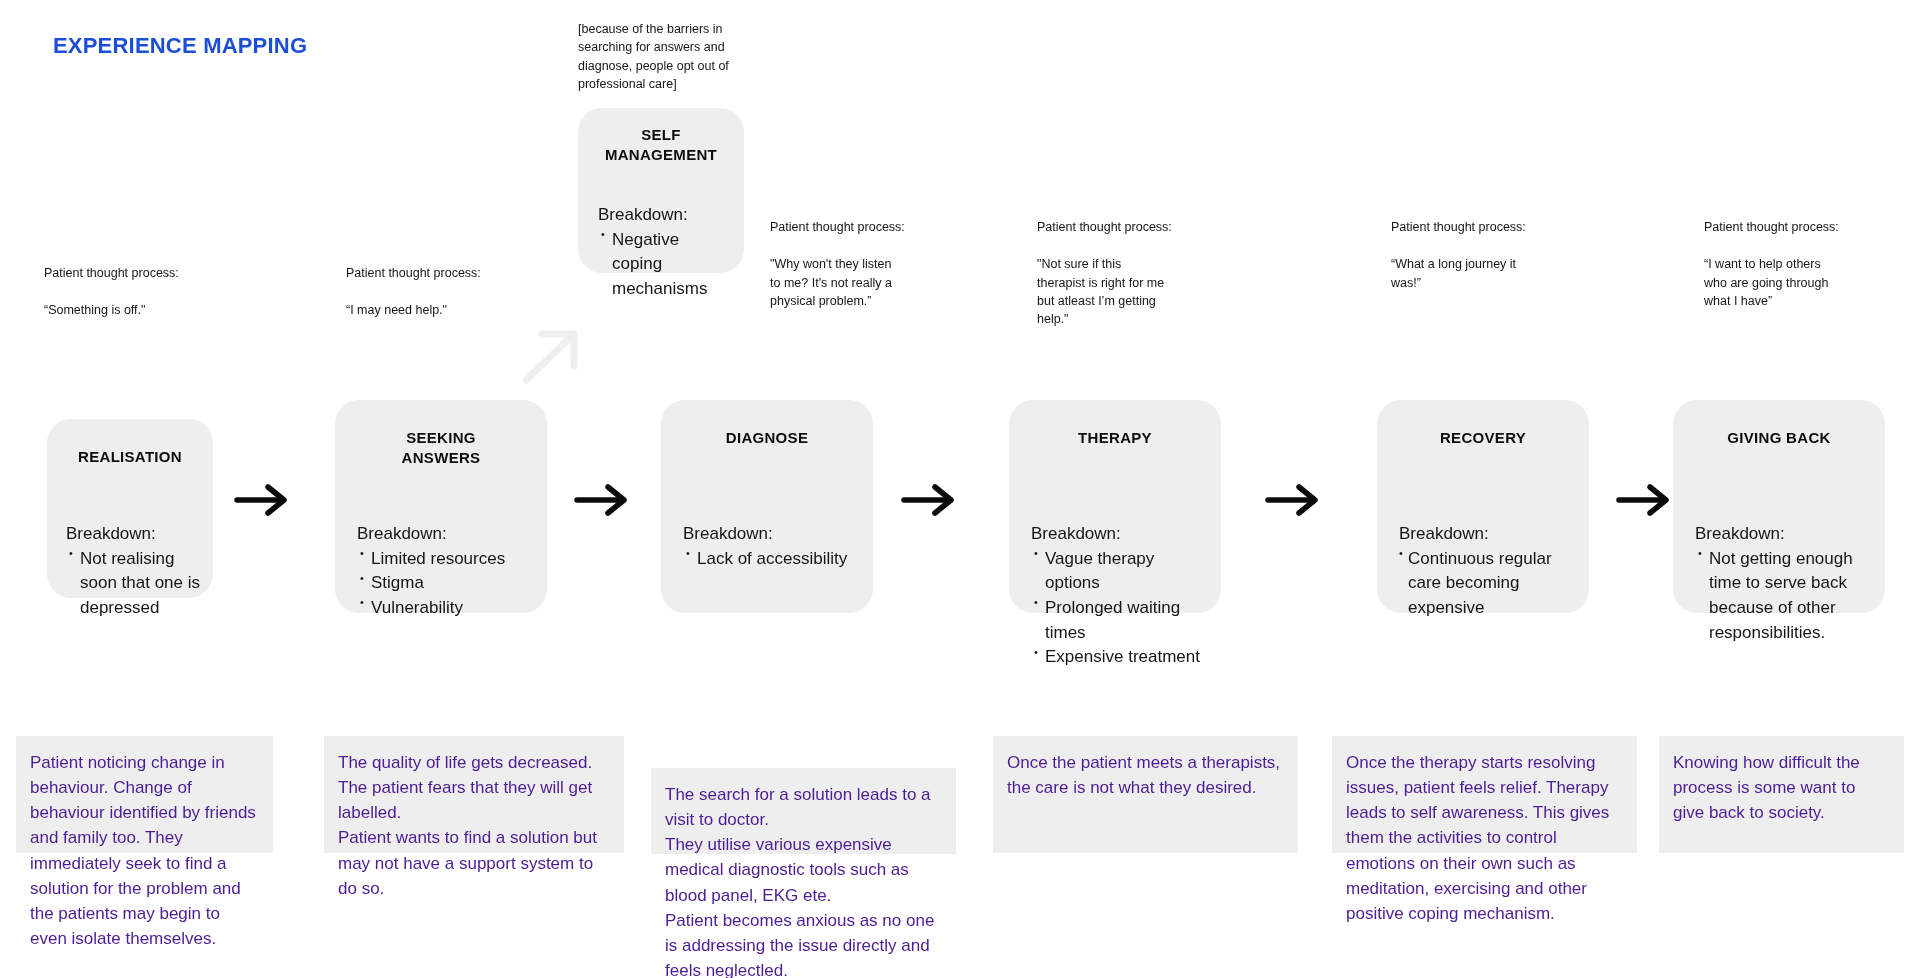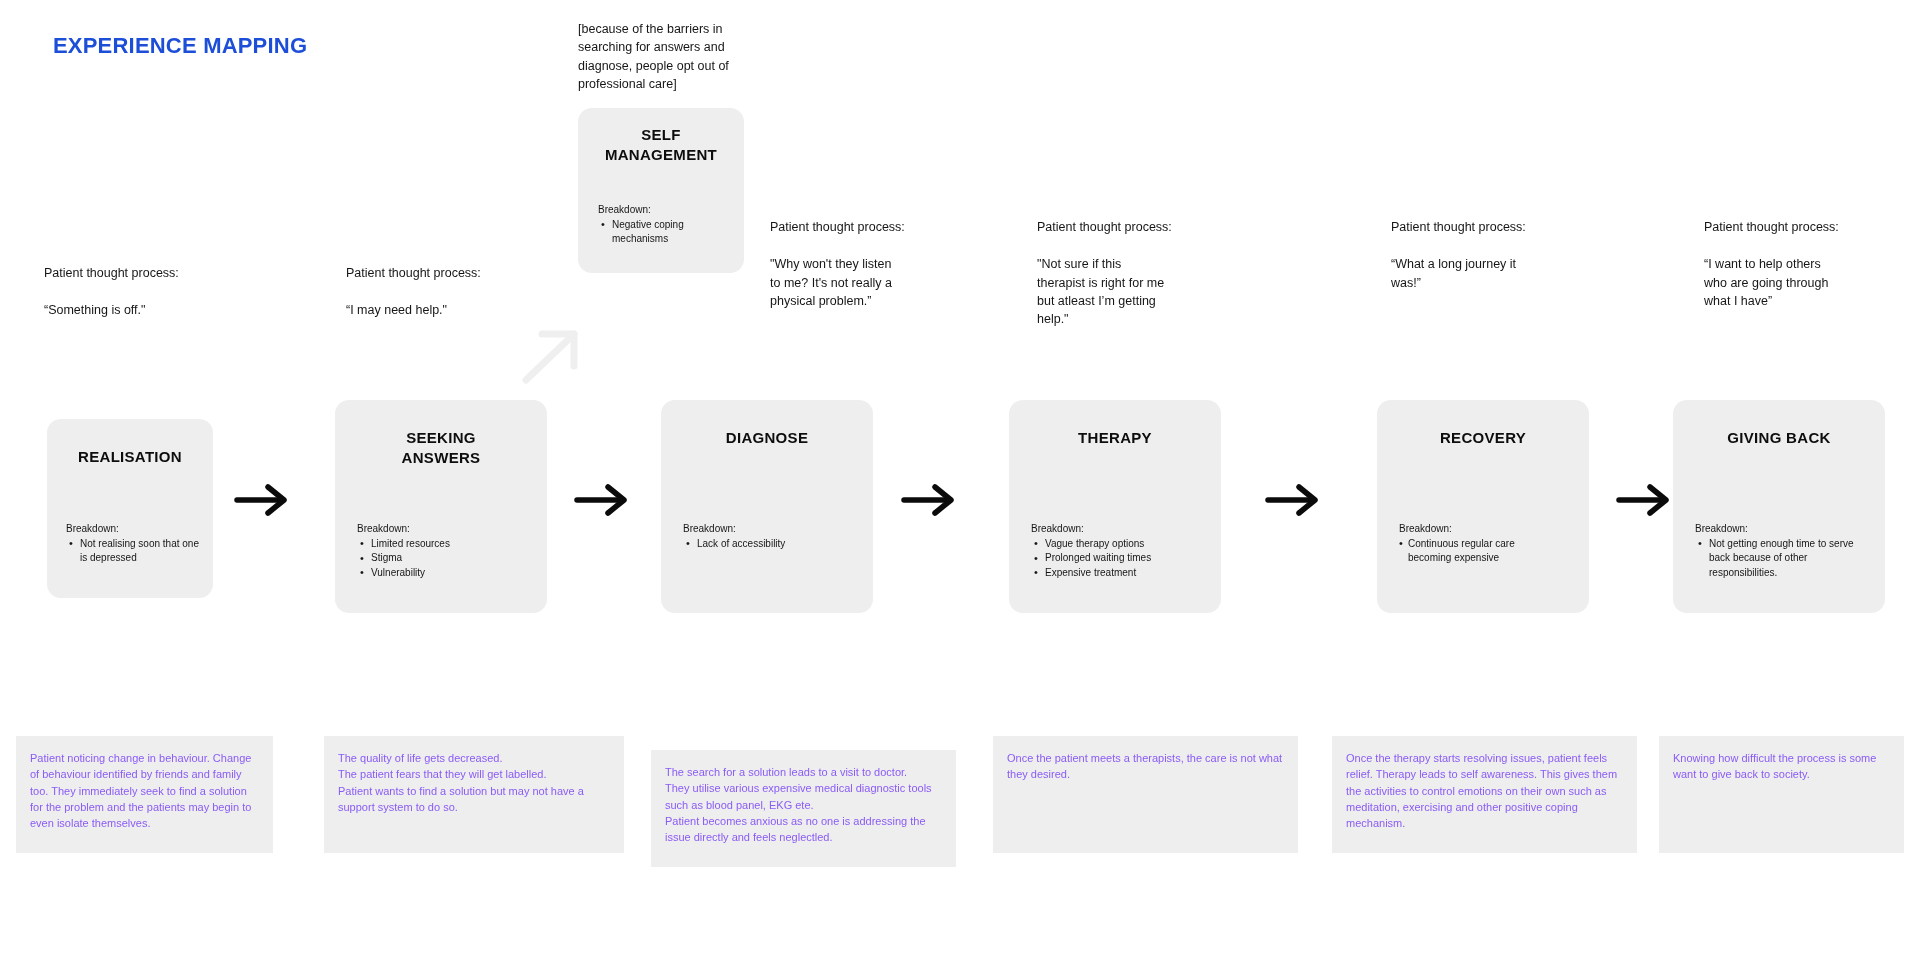--- a/index.html
+++ b/index.html
@@ -28,37 +28,37 @@
   .note {
     font-size: 12.5px;
     line-height: 1.47;
     color: #161616;
     white-space: pre-line;
   }
 
   
   .card {
     background: #eeeeee;
-    border-radius: 14px;
+    border-radius: 24px;
     padding: 0;
   }
   .card-title {
     position: absolute;
     left: 0; right: 0;
     text-align: center;
     font-size: 15px;
     font-weight: 700;
     letter-spacing: 0.3px;
     color: #0d0d0d;
     line-height: 1.35;
     white-space: pre-line;
   }
   .breakdown {
     position: absolute;
-    font-size: 10px;
+    font-size: 17px;
     line-height: 1.45;
     color: #161616;
   }
   .breakdown .bd-label { display: block; }
   .breakdown ul {
     list-style: none;
     margin: 0; padding: 0;
   }
   .breakdown ul li {
     position: relative;
@@ -77,23 +77,23 @@
   .arrow-right { position: absolute; }
   .arrow-diag { position: absolute; }
 
   
   .desc {
     background: #eeeeee;
     position: absolute;
     padding: 14px 14px 14px 14px;
   }
   .desc p {
-    font-size: 11px;
+    font-size: 17px;
     line-height: 1.48;
-    color: #8b5cf6;
+    color: #4c1d95;
     white-space: pre-line;
   }
 </style>
 </head>
 <body>
 
 <div id="canvas">
 
   <div class="abs page-title">EXPERIENCE MAPPING</div>
 
@@ -261,21 +261,21 @@
   <div class="desc" style="left:16px; top:736px; width:257px; height:117px;">
     <p>Patient noticing change in behaviour. Change of behaviour identified by friends and family too. They immediately seek to find a solution for the problem and the patients may begin to even isolate themselves.</p>
   </div>
 
   <div class="desc" style="left:324px; top:736px; width:300px; height:117px;">
     <p>The quality of life gets decreased.
 The patient fears that they will get labelled.
 Patient wants to find a solution but may not have a support system to do so.</p>
   </div>
 
-  <div class="desc" style="left:651px; top:750px; width:305px; height:117px;">
+  <div class="desc" style="left:651px; top:768px; width:305px; height:86px;">
     <p>The search for a solution leads to a visit to doctor.
 They utilise various expensive medical diagnostic tools such as blood panel, EKG ete.
 Patient becomes anxious as no one is addressing the issue directly and feels neglectled.</p>
   </div>
 
   <div class="desc" style="left:993px; top:736px; width:305px; height:117px;">
     <p>Once the patient meets a therapists, the care is not what they desired.</p>
   </div>
 
   <div class="desc" style="left:1332px; top:736px; width:305px; height:117px;">

